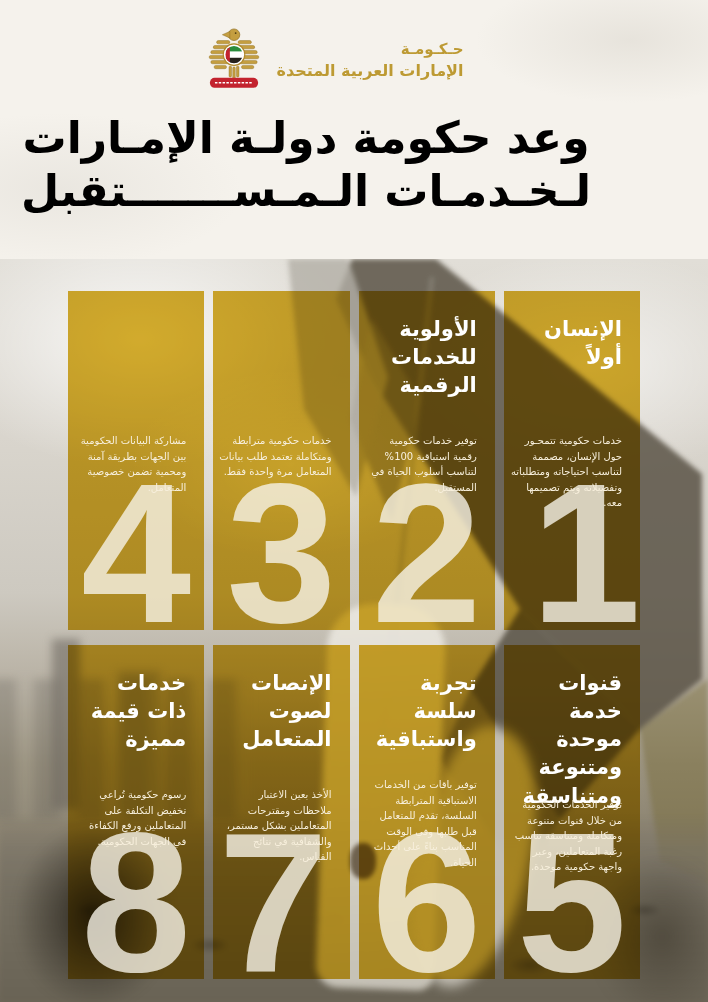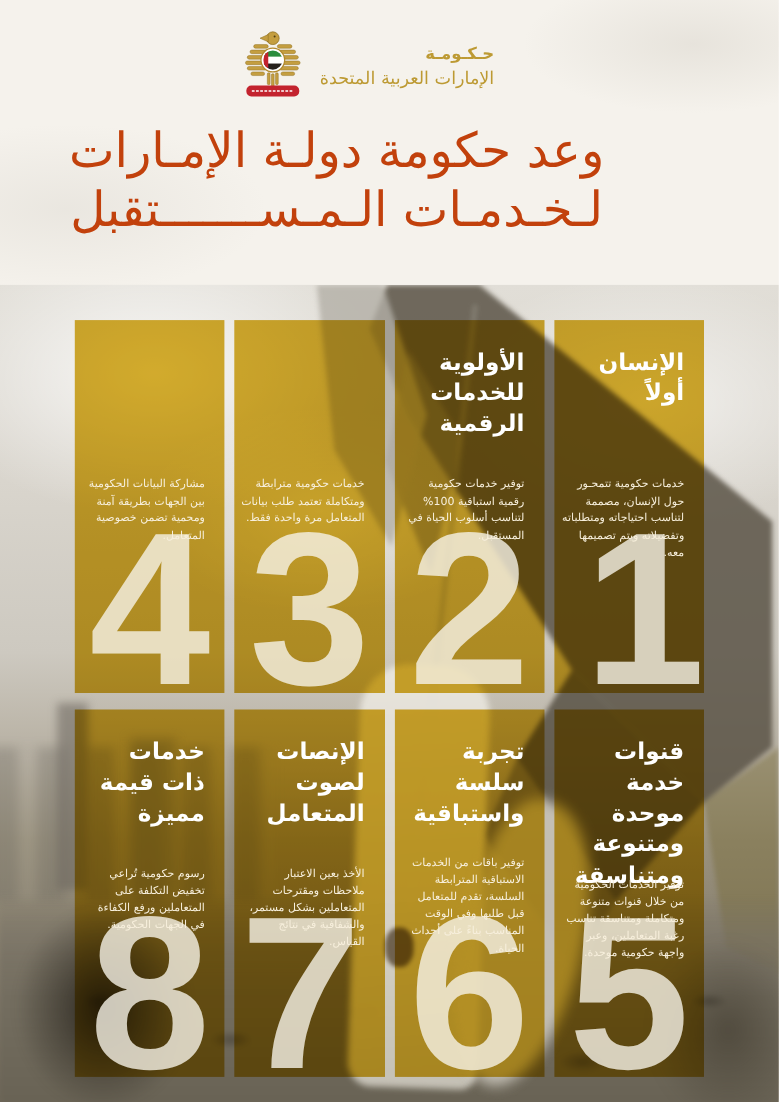--- a/index.html
+++ b/index.html
@@ -12,23 +12,23 @@
   .header-mottle{position:absolute;top:0;left:0;width:708px;height:259px;
     background:
       radial-gradient(220px 90px at 630px 40px, rgba(205,200,190,.35), transparent 70%),
       radial-gradient(260px 110px at 60px 190px, rgba(208,204,196,.30), transparent 70%);
   }
   .logo{position:absolute;top:24px;left:0;width:668px;display:flex;flex-direction:row;
     justify-content:center;align-items:center;gap:14px;direction:ltr;}
   .logo-emblem{width:58px;height:72px;flex:0 0 auto;}
   .logo-text{text-align:right;direction:rtl;color:#bd9a33;}
   .logo-line1{font-size:15px;font-weight:bold;letter-spacing:1px;}
-  .logo-line2{font-size:16px;font-weight:normal;margin-top:3px;}
+  .logo-line2{font-size:16px;font-weight:bold;margin-top:3px;}
   .poster-title{position:absolute;top:112px;left:0;width:612px;margin:0;
-    text-align:center;color:#c2410c;font-weight:normal;direction:rtl;}
+    text-align:center;color:#000000;font-weight:bold;direction:rtl;}
   .poster-title span{display:block;font-size:44px;line-height:1.2;}
   
   .photo{position:absolute;left:0;top:259px;width:708px;height:743px;overflow:hidden;
     background:linear-gradient(180deg,#e1ded7 0%,#d9d5cd 24%,#cdc9c0 45%,#b6afa1 58%,
       #9b937f 68%,#8b8371 78%,#7d7566 88%,#6f6759 100%);}
   .ph{position:absolute;}
   .cloud1{left:-70px;top:-50px;width:420px;height:260px;
     background:radial-gradient(closest-side,rgba(255,255,255,.8),rgba(255,255,255,0));}
   .cloud2{left:400px;top:-10px;width:380px;height:230px;
     background:radial-gradient(closest-side,rgba(255,255,255,.6),rgba(255,255,255,0));}

